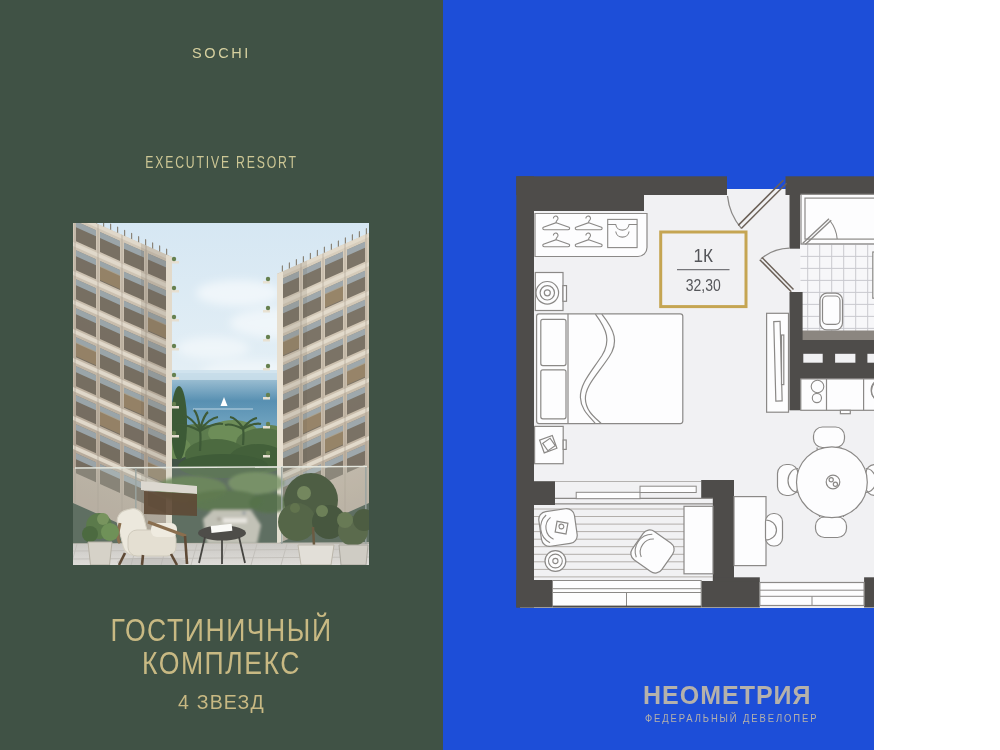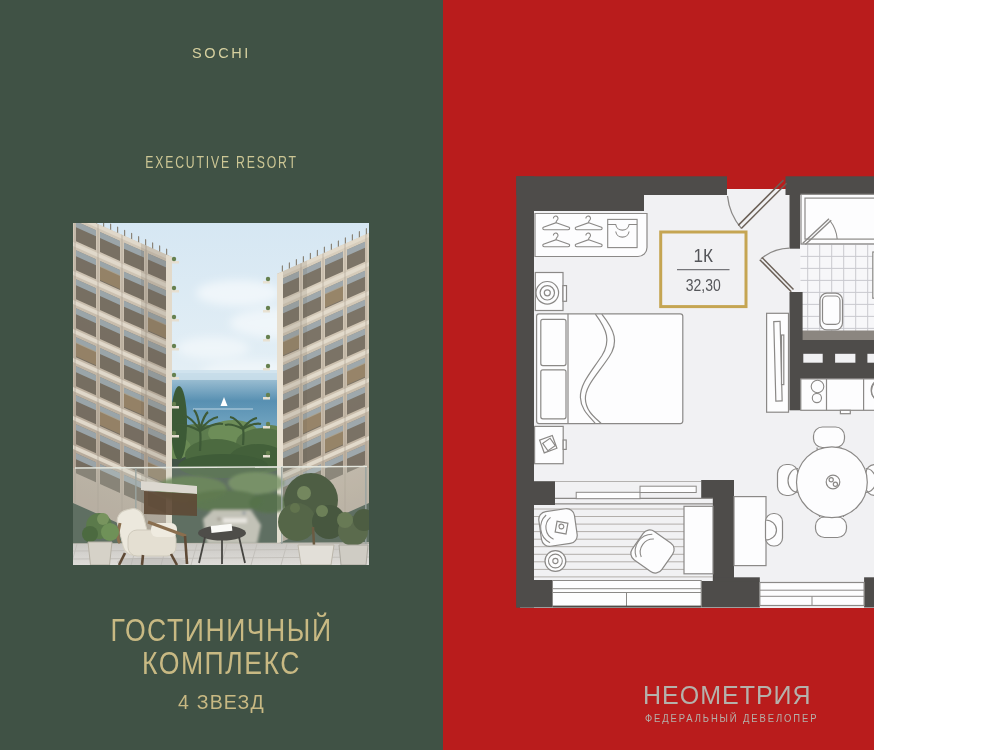--- a/index.html
+++ b/index.html
@@ -1,15 +1,15 @@
 <!DOCTYPE html>
 <html><head><meta charset="utf-8">
 <style>
 html,body{margin:0;padding:0}
-.page{position:relative;width:874px;height:750px;background:#b91c1c;font-family:"Liberation Sans",sans-serif;overflow:hidden}
+.page{position:relative;width:874px;height:750px;background:#1d4ed8;font-family:"Liberation Sans",sans-serif;overflow:hidden}
 .abs{position:absolute}
 .ctr{left:0;width:443px;text-align:center}
 </style></head><body>
 <div class="page">
 
 <div class="abs" style="left:0;top:0;width:443px;height:750px;background:#405245"></div>
 
 <div class="abs ctr" style="top:45px;font-size:14.5px;letter-spacing:2.6px;color:#d7d1a0">SOCHI</div>
 
 
@@ -649,15 +649,15 @@
       </g>
       <rect x="684" y="506.3" width="29" height="67.5" fill="#fdfdfe" stroke="#8b8987" stroke-width="1.2"></rect>
       <g>
         <rect x="660.7" y="232" width="85.3" height="74.6" fill="#f1f1f3" stroke="#c5a552" stroke-width="3"></rect>
         <text x="703.3" y="261.5" font-size="18.5" fill="#55565a" text-anchor="middle" textLength="19.5" lengthAdjust="spacingAndGlyphs" font-family="Liberation Sans">1К</text>
         <line x1="677" y1="269.6" x2="729.5" y2="269.6" stroke="#76767a" stroke-width="1.2"></line>
         <text x="703.3" y="290.8" font-size="17" fill="#55565a" text-anchor="middle" textLength="35" lengthAdjust="spacingAndGlyphs" font-family="Liberation Sans">32,30</text>
       </g>
     </svg>
 
-<div class="abs" style="left:643px;top:681px;font-size:25px;font-weight:normal;letter-spacing:1px;color:#b5b1ab">НЕОМЕТРИЯ</div>
+<div class="abs" style="left:643px;top:681px;font-size:25px;font-weight:bold;letter-spacing:1px;color:#b5b1ab">НЕОМЕТРИЯ</div>
 
 <div class="abs" style="left:645px;top:712px;font-size:10.5px;letter-spacing:2.1px;color:#b5b1ab;transform:scaleX(0.9);transform-origin:left">ФЕДЕРАЛЬНЫЙ ДЕВЕЛОПЕР</div>
 </div>
 </body></html>

